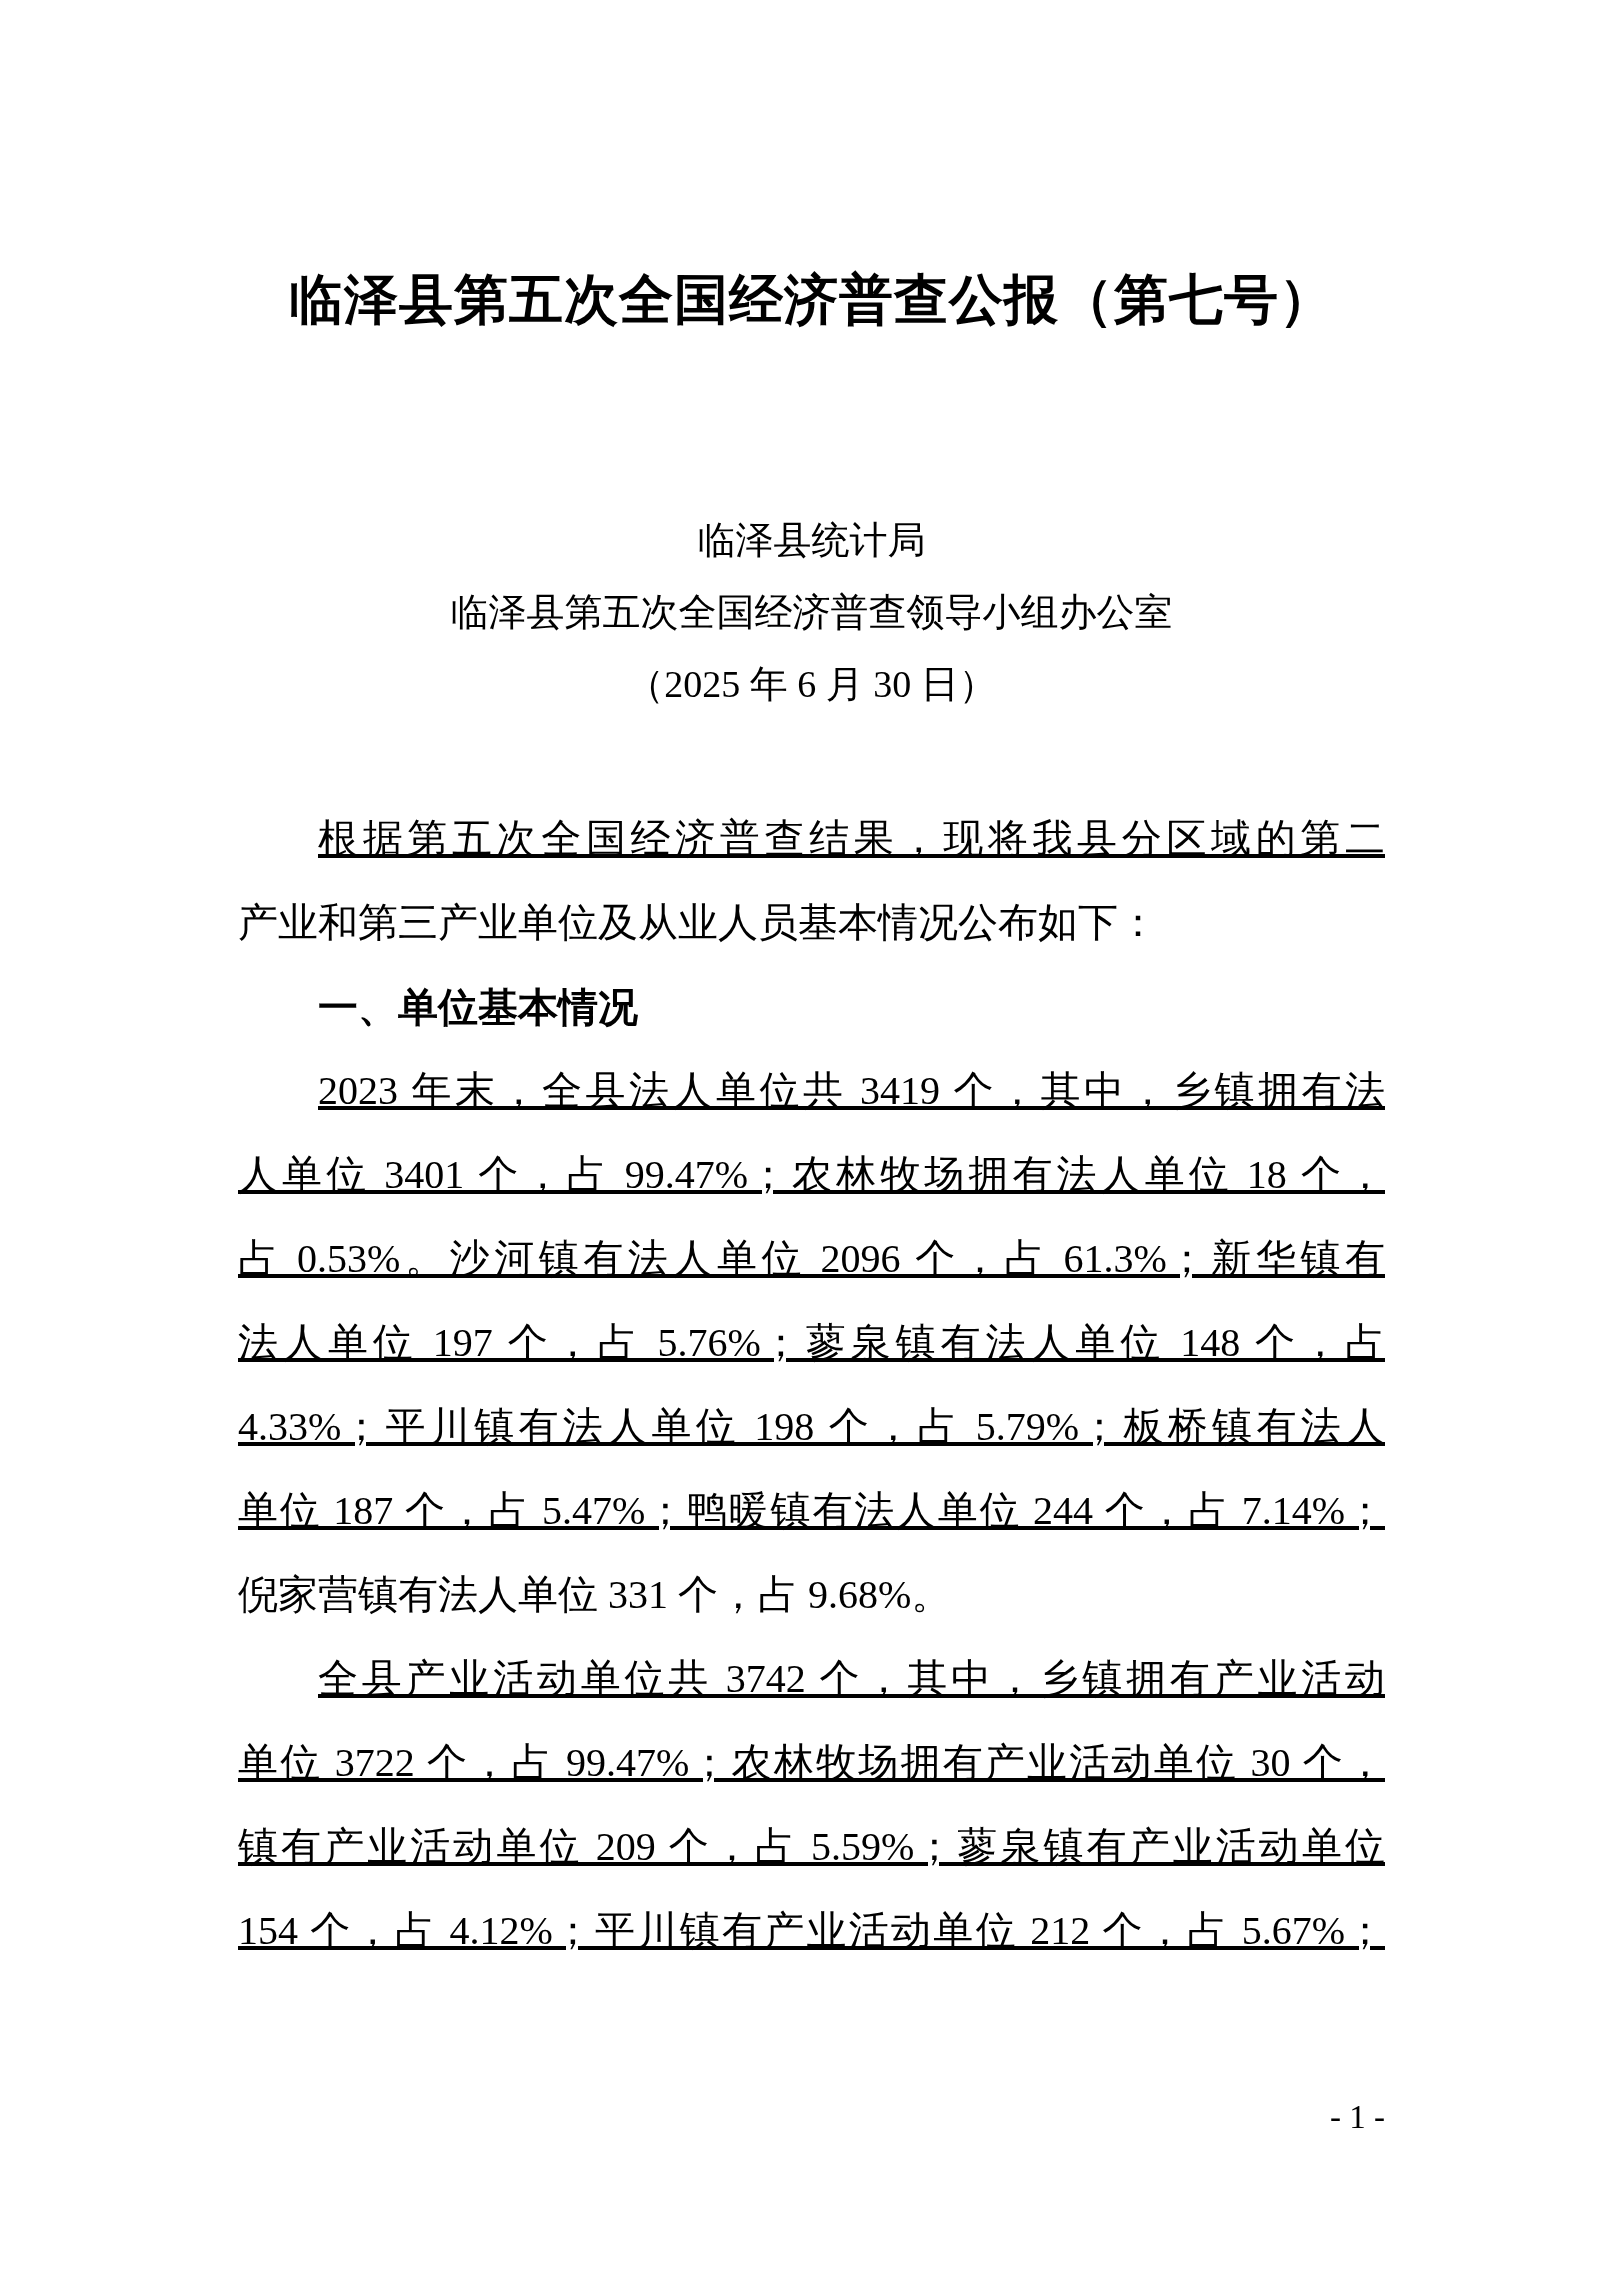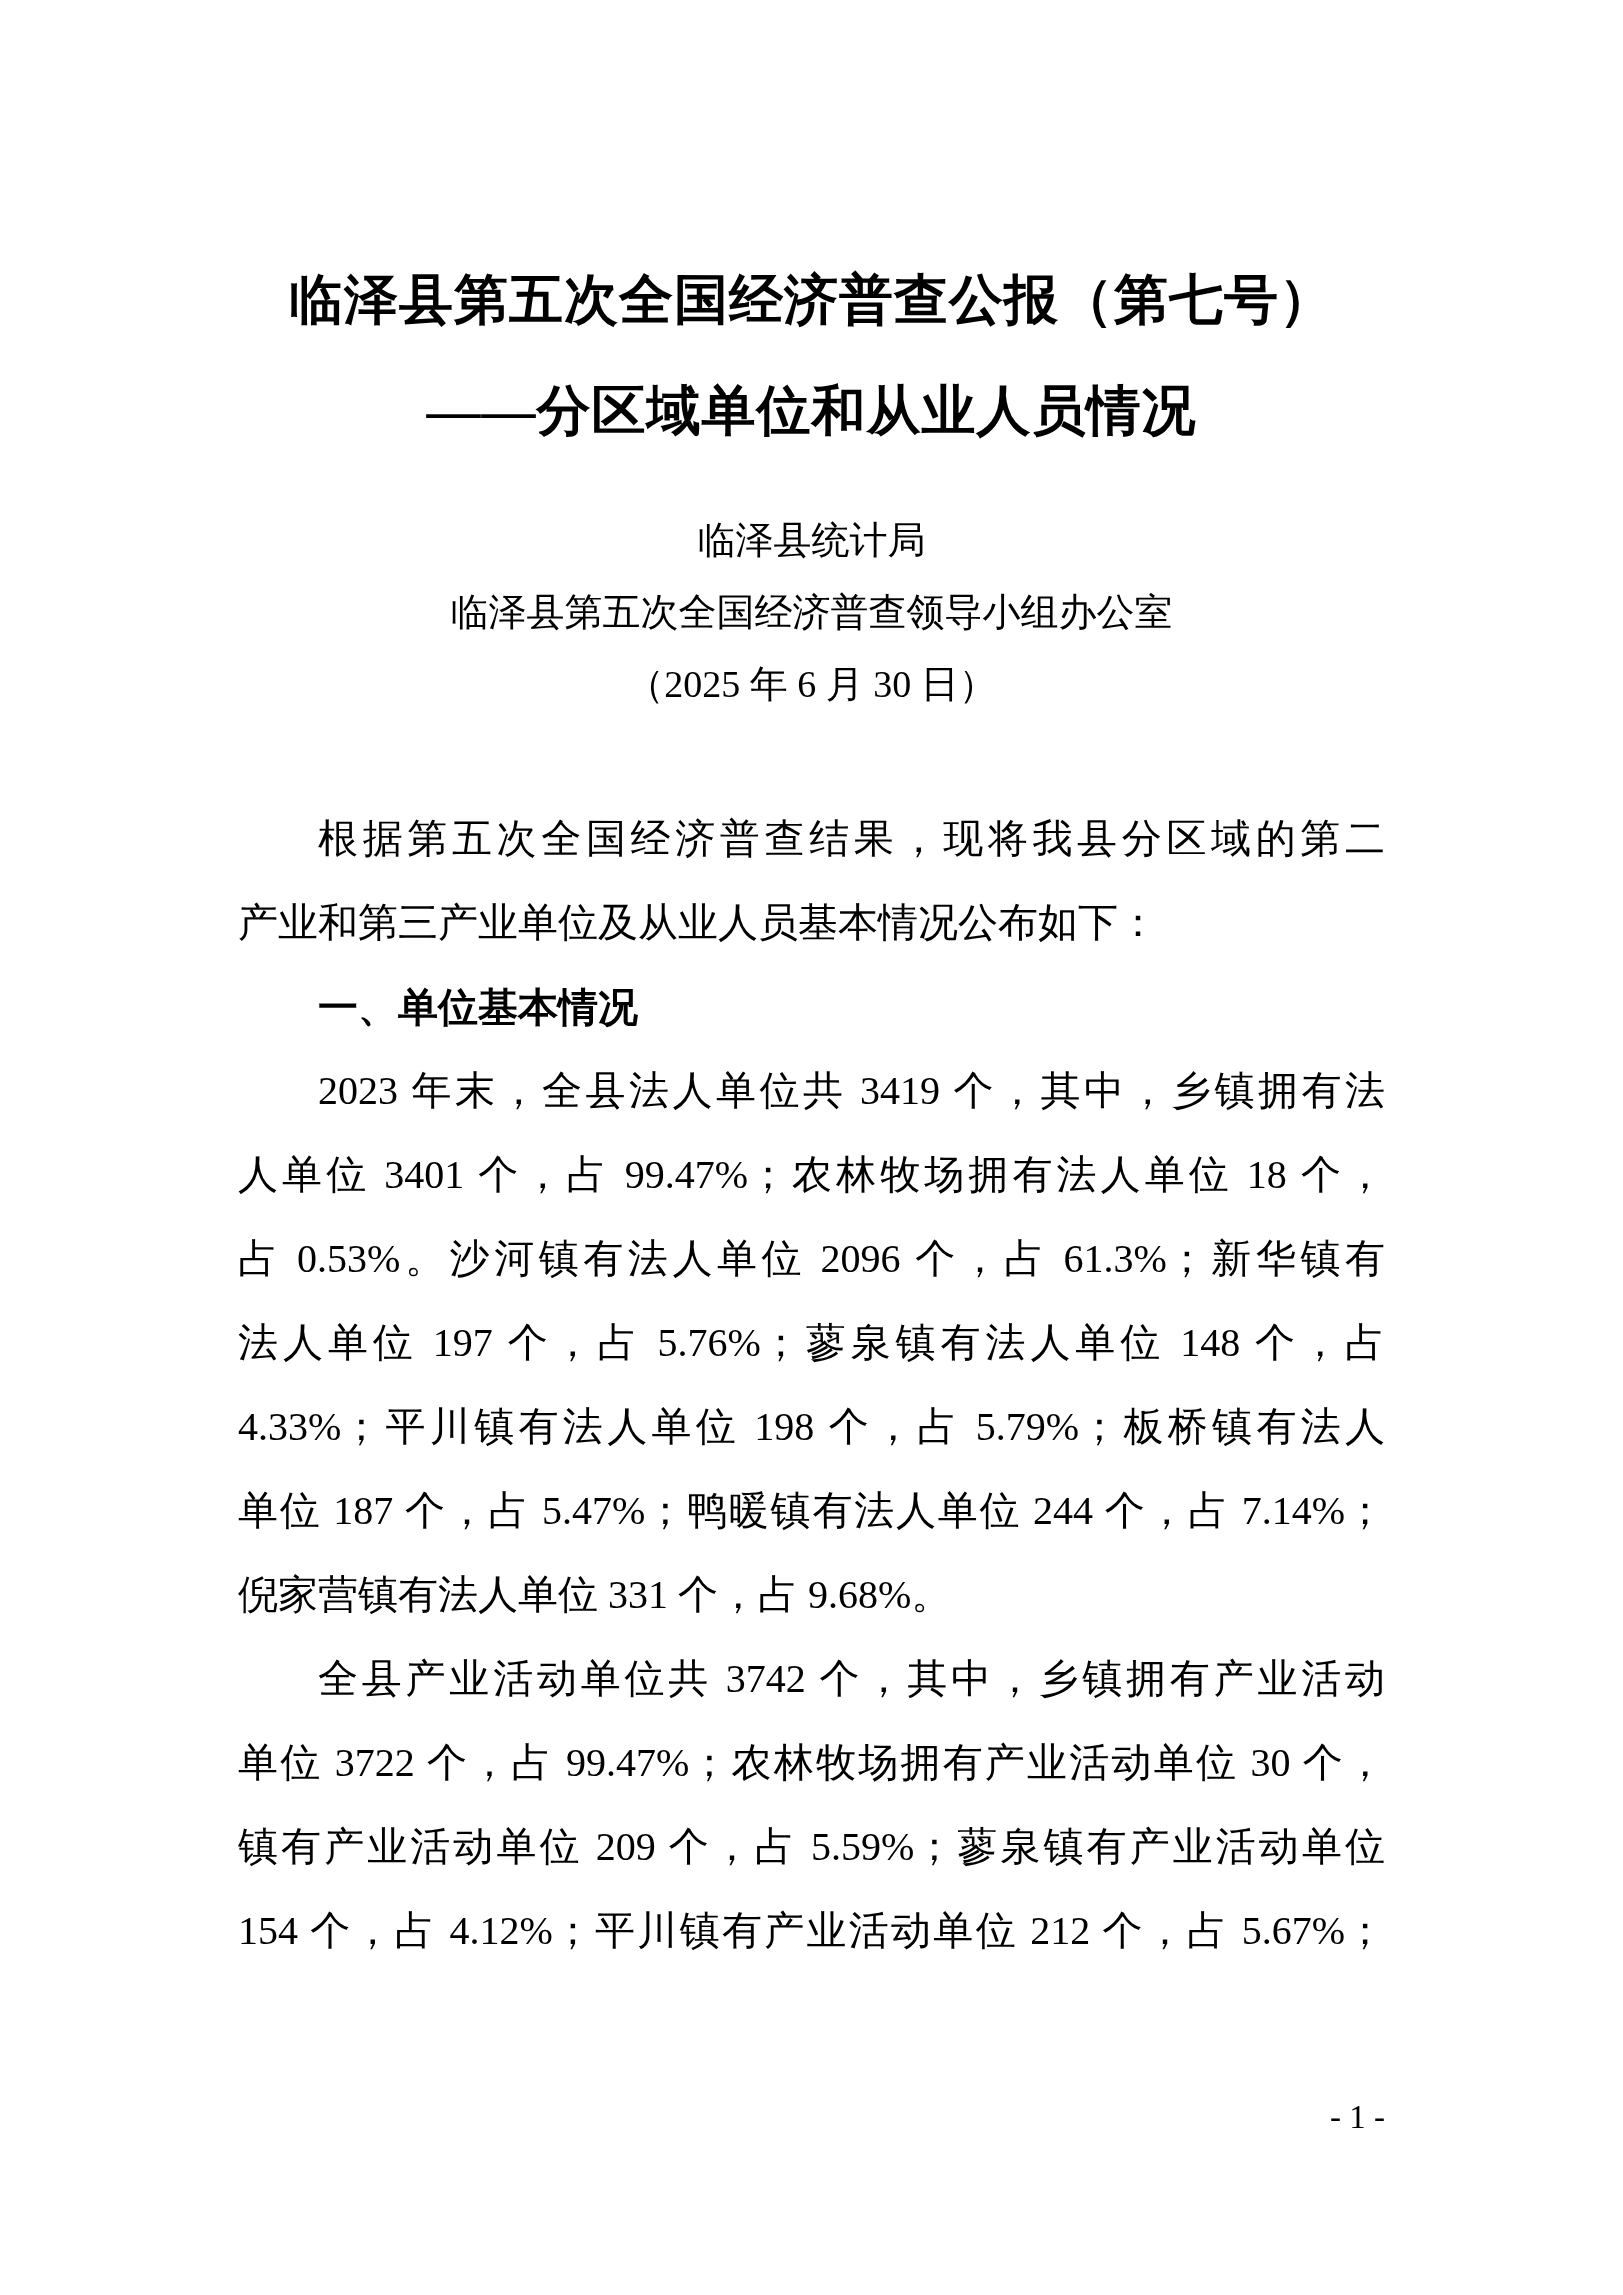--- a/index.html
+++ b/index.html
@@ -41,20 +41,21 @@
     right: 238px;
     font-size: 40px;
     line-height: 84px;
   }
   .line {
     text-align: justify;
   }
   .line.justify {
     text-align: justify;
     text-align-last: justify;
+    text-decoration: underline;
   }
   .line.indent {
     padding-left: 2em;
   }
   .line.heading {
     font-family: "Liberation Sans", "DejaVu Sans", sans-serif;
     font-weight: 700;
   }
   .footer-block {
     position: absolute;
@@ -67,21 +68,20 @@
     font-family: "Liberation Serif", "DejaVu Serif", serif;
   }
 </style>
 </head>
 <body>
 
 <div class="page">
 
   <div class="title-block">
     <div>临泽县第五次全国经济普查公报（第七号）</div>
-    <div>——分区域单位和从业人员情况</div>
   </div>
 
   <div class="author-block">
     <div>临泽县统计局</div>
     <div>临泽县第五次全国经济普查领导小组办公室</div>
     <div>（2025 年 6 月 30 日）</div>
   </div>
 
   <div class="body-block">
     <div class="line indent justify">根据第五次全国经济普查结果，现将我县分区域的第二</div>

